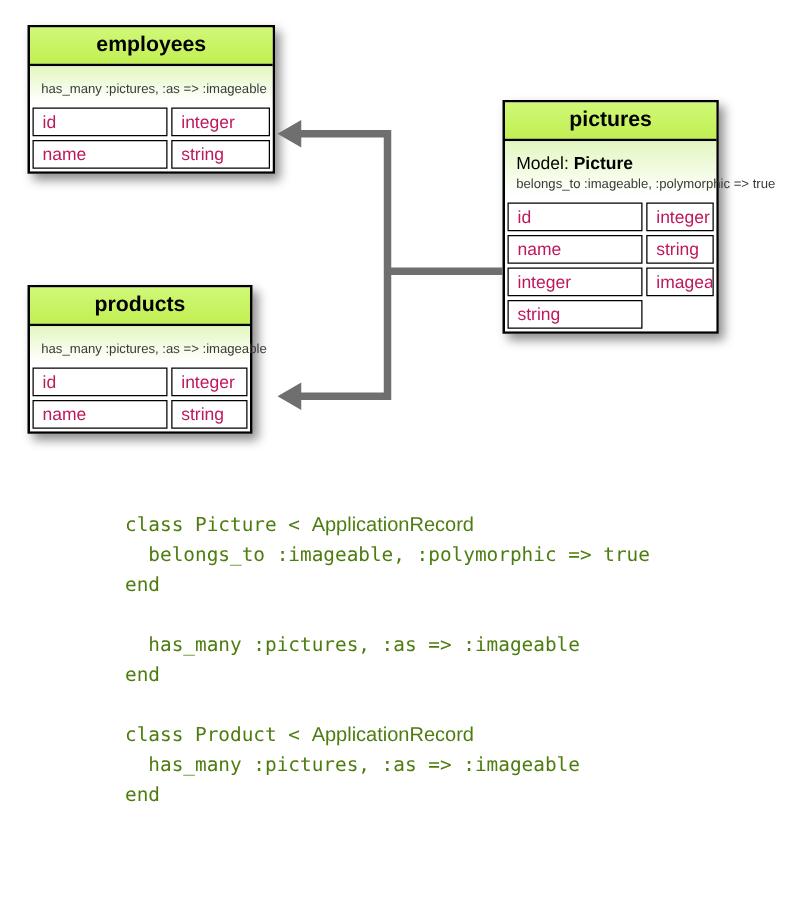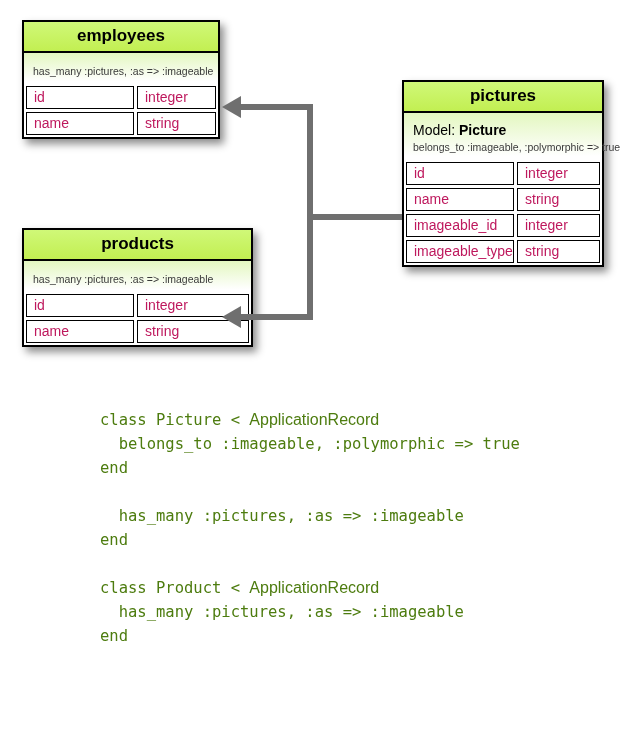--- a/index.html
+++ b/index.html
@@ -83,45 +83,44 @@
       <div class="eassoc">has_many :pictures, :as =&gt; :imageable</div>
     </div>
     <div class="erows">
       <div class="ecell">id</div>
       <div class="ecell">integer</div>
       <div class="ecell">name</div>
       <div class="ecell">string</div>
     </div>
   </div>
 
-  <div class="etable" style="left:22px; top:228px; width:231px;">
+  <div class="etable" style="left:22px; top:228px; width:180px;">
     <div class="ehead">products</div>
     <div class="emodel">
       <div class="eassoc">has_many :pictures, :as =&gt; :imageable</div>
     </div>
     <div class="erows">
       <div class="ecell">id</div>
       <div class="ecell">integer</div>
       <div class="ecell">name</div>
       <div class="ecell">string</div>
     </div>
   </div>
 
-  <div class="etable" style="left:402px; top:80px; width:202px;">
+  <div class="etable" style="left:402px; top:80px; width:173px;">
     <div class="ehead">pictures</div>
     <div class="emodel">
       <div class="emodel-line"><span>Model:</span> <b>Picture</b></div>
       <div class="eassoc">belongs_to :imageable, :polymorphic =&gt; true</div>
     </div>
     <div class="erows">
       <div class="ecell">id</div>
       <div class="ecell">integer</div>
       <div class="ecell">name</div>
       <div class="ecell">string</div>
-      <div class="ecell">imageable_id</div>
       <div class="ecell">integer</div>
       <div class="ecell">imageable_type</div>
       <div class="ecell">string</div>
     </div>
   </div>
 
   <svg id="connector-svg" width="641" height="729" viewBox="0 0 641 729">
     <polyline class="conn-line" points="238,107 310,107 310,317 238,317"></polyline>
     <polyline class="conn-line" points="310,217 402,217"></polyline>
     <polygon class="conn-arrow" points="222,107 241,96 241,118"></polygon>

